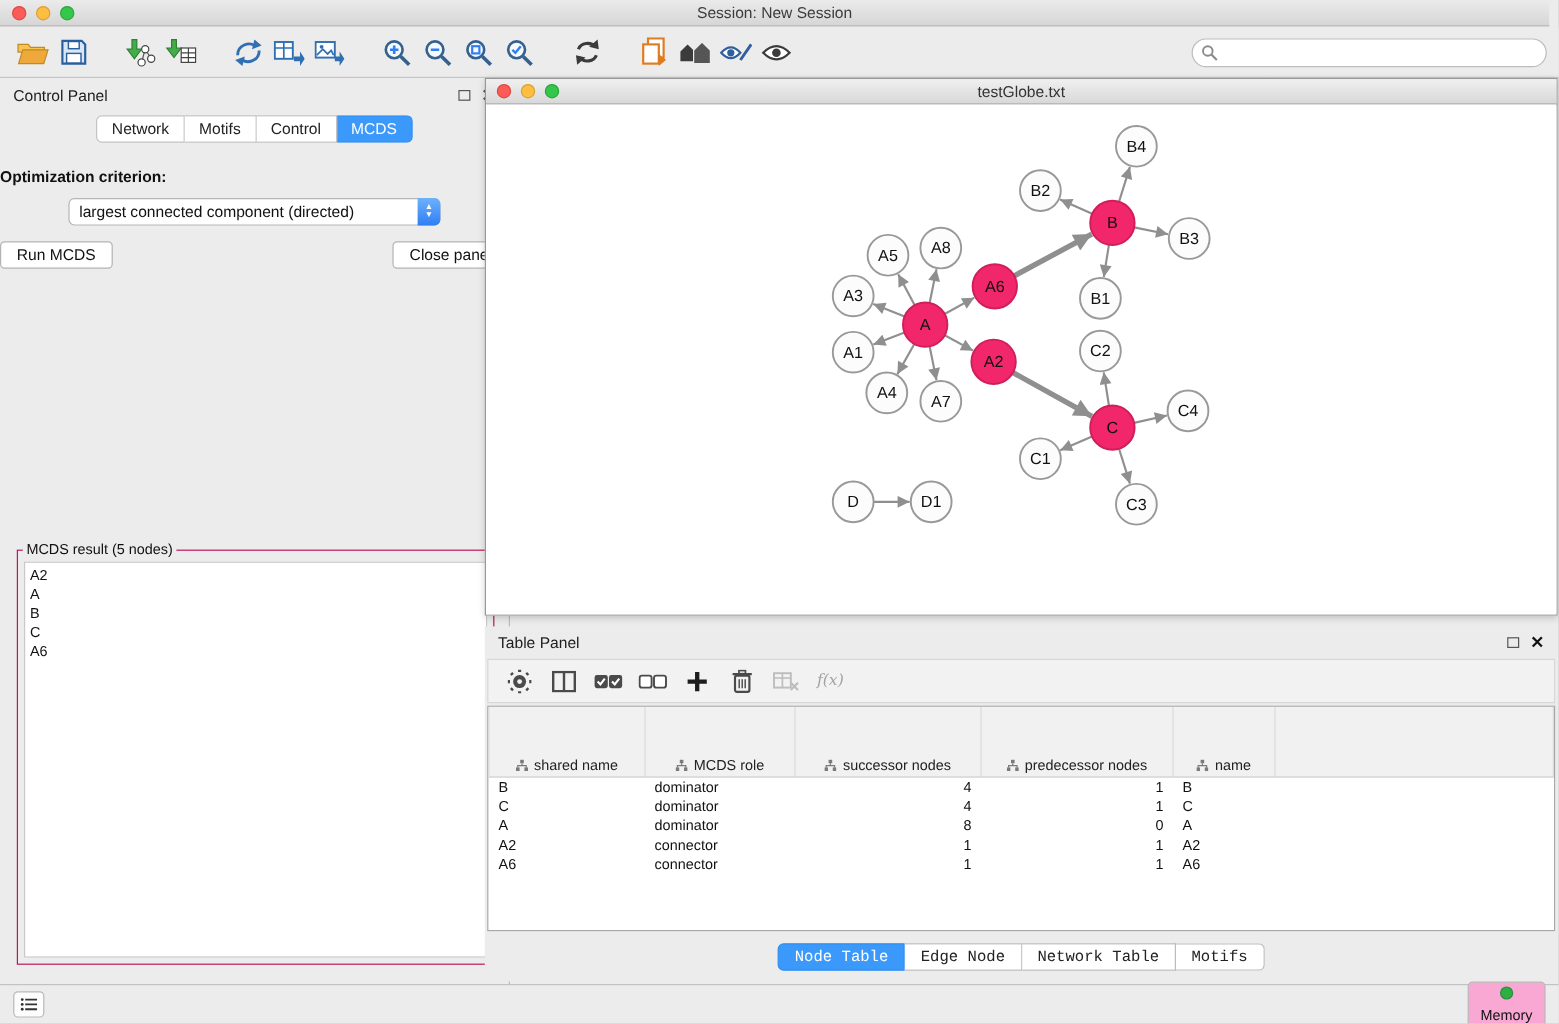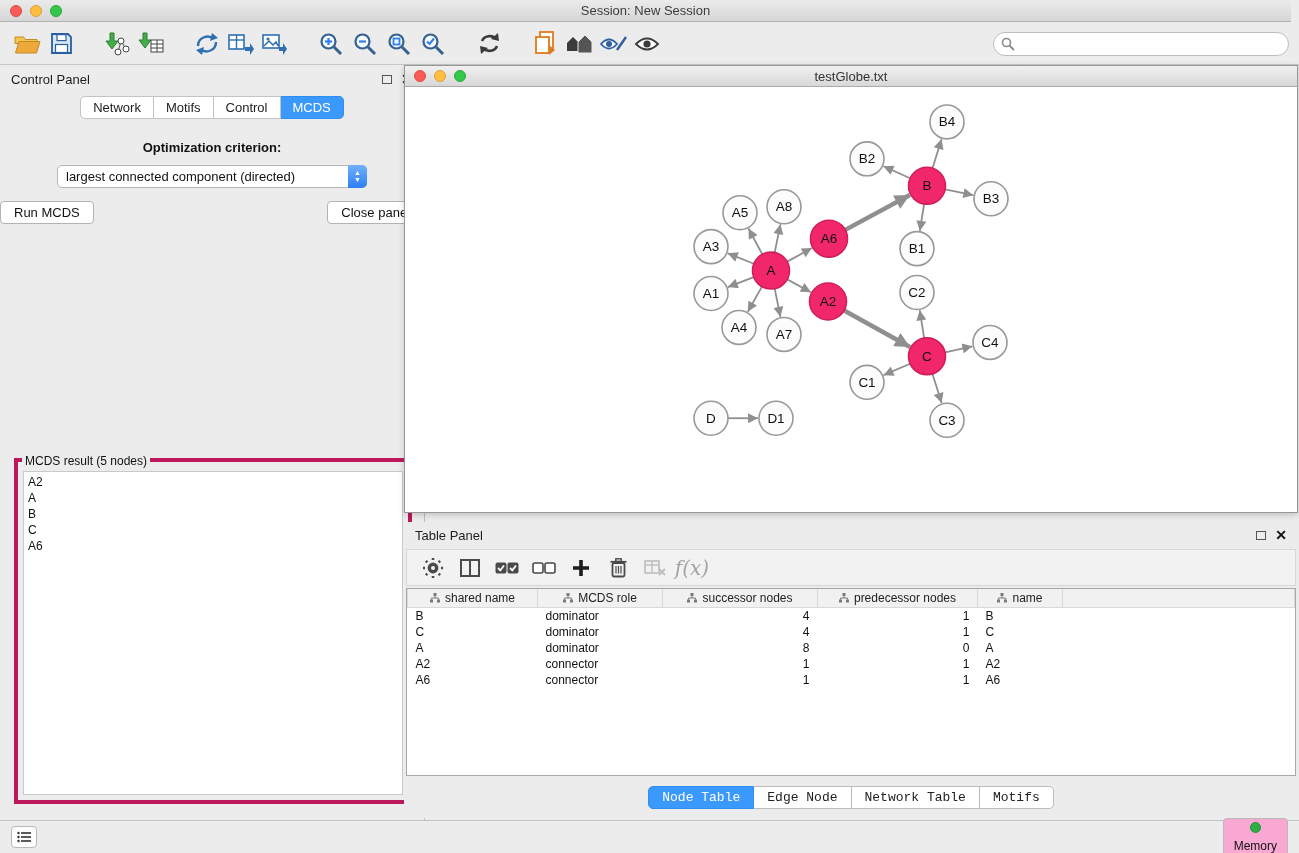--- a/index.html
+++ b/index.html
@@ -43,35 +43,35 @@
   .float-icon { width:10px; height:9px; border:1.6px solid #555; display:inline-block; }
   .close-x { font-size:14px; font-weight:bold; color:#111; line-height:10px; }
 
   .seg { display:flex; justify-content:center; margin-top:4px; }
   .seg .tab { background:#fff; border:1px solid #c3c3c3; border-left:none;
     padding:3px 12px; font-size:13px; color:#222; cursor:default; }
   .seg .tab:first-child { border-left:1px solid #c3c3c3; border-radius:5px 0 0 5px; }
   .seg .tab:last-child { border-radius:0 5px 5px 0; }
   .seg .tab.active { background:#3b99fc; border-color:#2e8ef2; color:#fff; }
 
-  .opt-label { text-align:center; margin-top:21px; font-size:13px; font-weight:bold; color:#111; }
+  .opt-label { text-align:left; margin-top:21px; font-size:13px; font-weight:bold; color:#111; }
   .dropdown { margin:10px auto 0; width:310px; height:23px; background:#fff;
     border:1px solid #b5b5b5; border-radius:5px; display:flex; align-items:center; position:relative; }
   .dropdown .dd-text { flex:1; font-size:13px; color:#111; padding:0 6px 0 8px; white-space:nowrap; }
   .dropdown .stepper { width:19px; height:23px; margin:-1px -1px -1px 0;
     background:linear-gradient(#6fb1fc,#2e7ef5); border-radius:0 5px 5px 0;
     display:flex; flex-direction:column; align-items:center; justify-content:center; gap:1px; }
   .stepper span { color:#fff; font-size:7px; line-height:6px; }
 
   .cp-buttons { display:flex; justify-content:space-between; gap:18px; margin-top:13px; }
   .btn { background:#fff; border:1px solid #b3b3b3; border-radius:4px; font-size:13px;
     color:#111; padding:3px 13px; cursor:default; font-family:"Liberation Sans", sans-serif; }
 
   .result-fieldset { position:absolute; left:14px; right:12px; top:392px; bottom:16px;
-    border:4px solid #be185d; background:#ececec; padding:4px; }
+    border:1px solid #be185d; background:#ececec; padding:4px; }
   .result-legend { position:absolute; top:-8px; left:4px; background:#ececec;
     padding:0 3px; font-size:12px; color:#111; }
   .result-list { position:absolute; left:5px; right:5px; top:9px; bottom:5px;
     background:#fff; border:1px solid #c9c9c9; overflow:auto; padding:2px 4px; }
   .result-item { font-size:12px; color:#111; line-height:16px; }
 
   
   .right-area { position:absolute; left:392px; top:0; right:0; bottom:0; }
   .network-window { position:absolute; left:12px; top:-1px; right:1px; height:448px;
     background:#fff; border:1px solid #979797; box-shadow:0 2px 6px rgba(0,0,0,0.18); }
@@ -81,28 +81,28 @@
   .inner-title { position:absolute; left:0; right:0; text-align:center; font-size:13px; color:#333; }
   .canvas { position:absolute; top:22px; left:0; right:0; bottom:0; background:#fff; }
   .canvas svg { display:block; width:100%; height:100%; }
 
   
   .table-panel { position:absolute; left:12px; top:456px; right:1px; bottom:2px;
     background:#ececec; }
   .table-toolbar { height:37px; display:flex; align-items:center; gap:9px;
     padding:0 12px; background:#f2f2f2; border:1px solid #d7d7d7; margin:1px 2px 0 2px; }
   .tt-btn { width:28px; height:28px; display:flex; align-items:center; justify-content:center; }
-  .fx { font-family:"DejaVu Serif", serif; font-style:italic; font-size:20px; color:#a3a3a3; }
+  .fx { font-family:"DejaVu Serif", serif; font-style:italic; font-size:13px; color:#a3a3a3; }
 
   .table-wrap { position:absolute; top:66px; left:2px; right:2px; bottom:42px;
     background:#fff; border:1px solid #a8a8a8; overflow:hidden; }
   table.data { border-collapse:collapse; width:100%; table-layout:fixed; }
   table.data th { background:#f1f1f1; border:1px solid #d9d9d9; border-top:none;
     font-weight:normal; font-size:12px; color:#222; padding:2px 4px; height:18px; white-space:nowrap; }
-  table.data th .th-inner { display:flex; align-items:center; justify-content:center; gap:5px; }
+  table.data th .th-inner { display:flex; align-items:center; justify-content:center; gap:5px;margin-top:40px; }
   table.data td { font-size:12px; color:#111; padding:1px 8px; height:16px; white-space:nowrap; }
   td.num { text-align:right; padding-right:16px; }
   .c0 { width:130px; } .c1 { width:125px; } .c2 { width:155px; } .c3 { width:160px; }
   .c4 { width:85px; } .c5 { width:auto; }
 
   .table-tabs { position:absolute; bottom:9px; left:0; right:0; display:flex; justify-content:center;font-family:Liberation Mono, monospace; }
   .table-tabs .tab { background:#fff; border:1px solid #bcbcbc; border-left:none;
     padding:3px 13px; font-size:13px; color:#222; }
   .table-tabs .tab:first-child { border-left:1px solid #bcbcbc; border-radius:5px 0 0 5px; }
   .table-tabs .tab:last-child { border-radius:0 5px 5px 0; }

